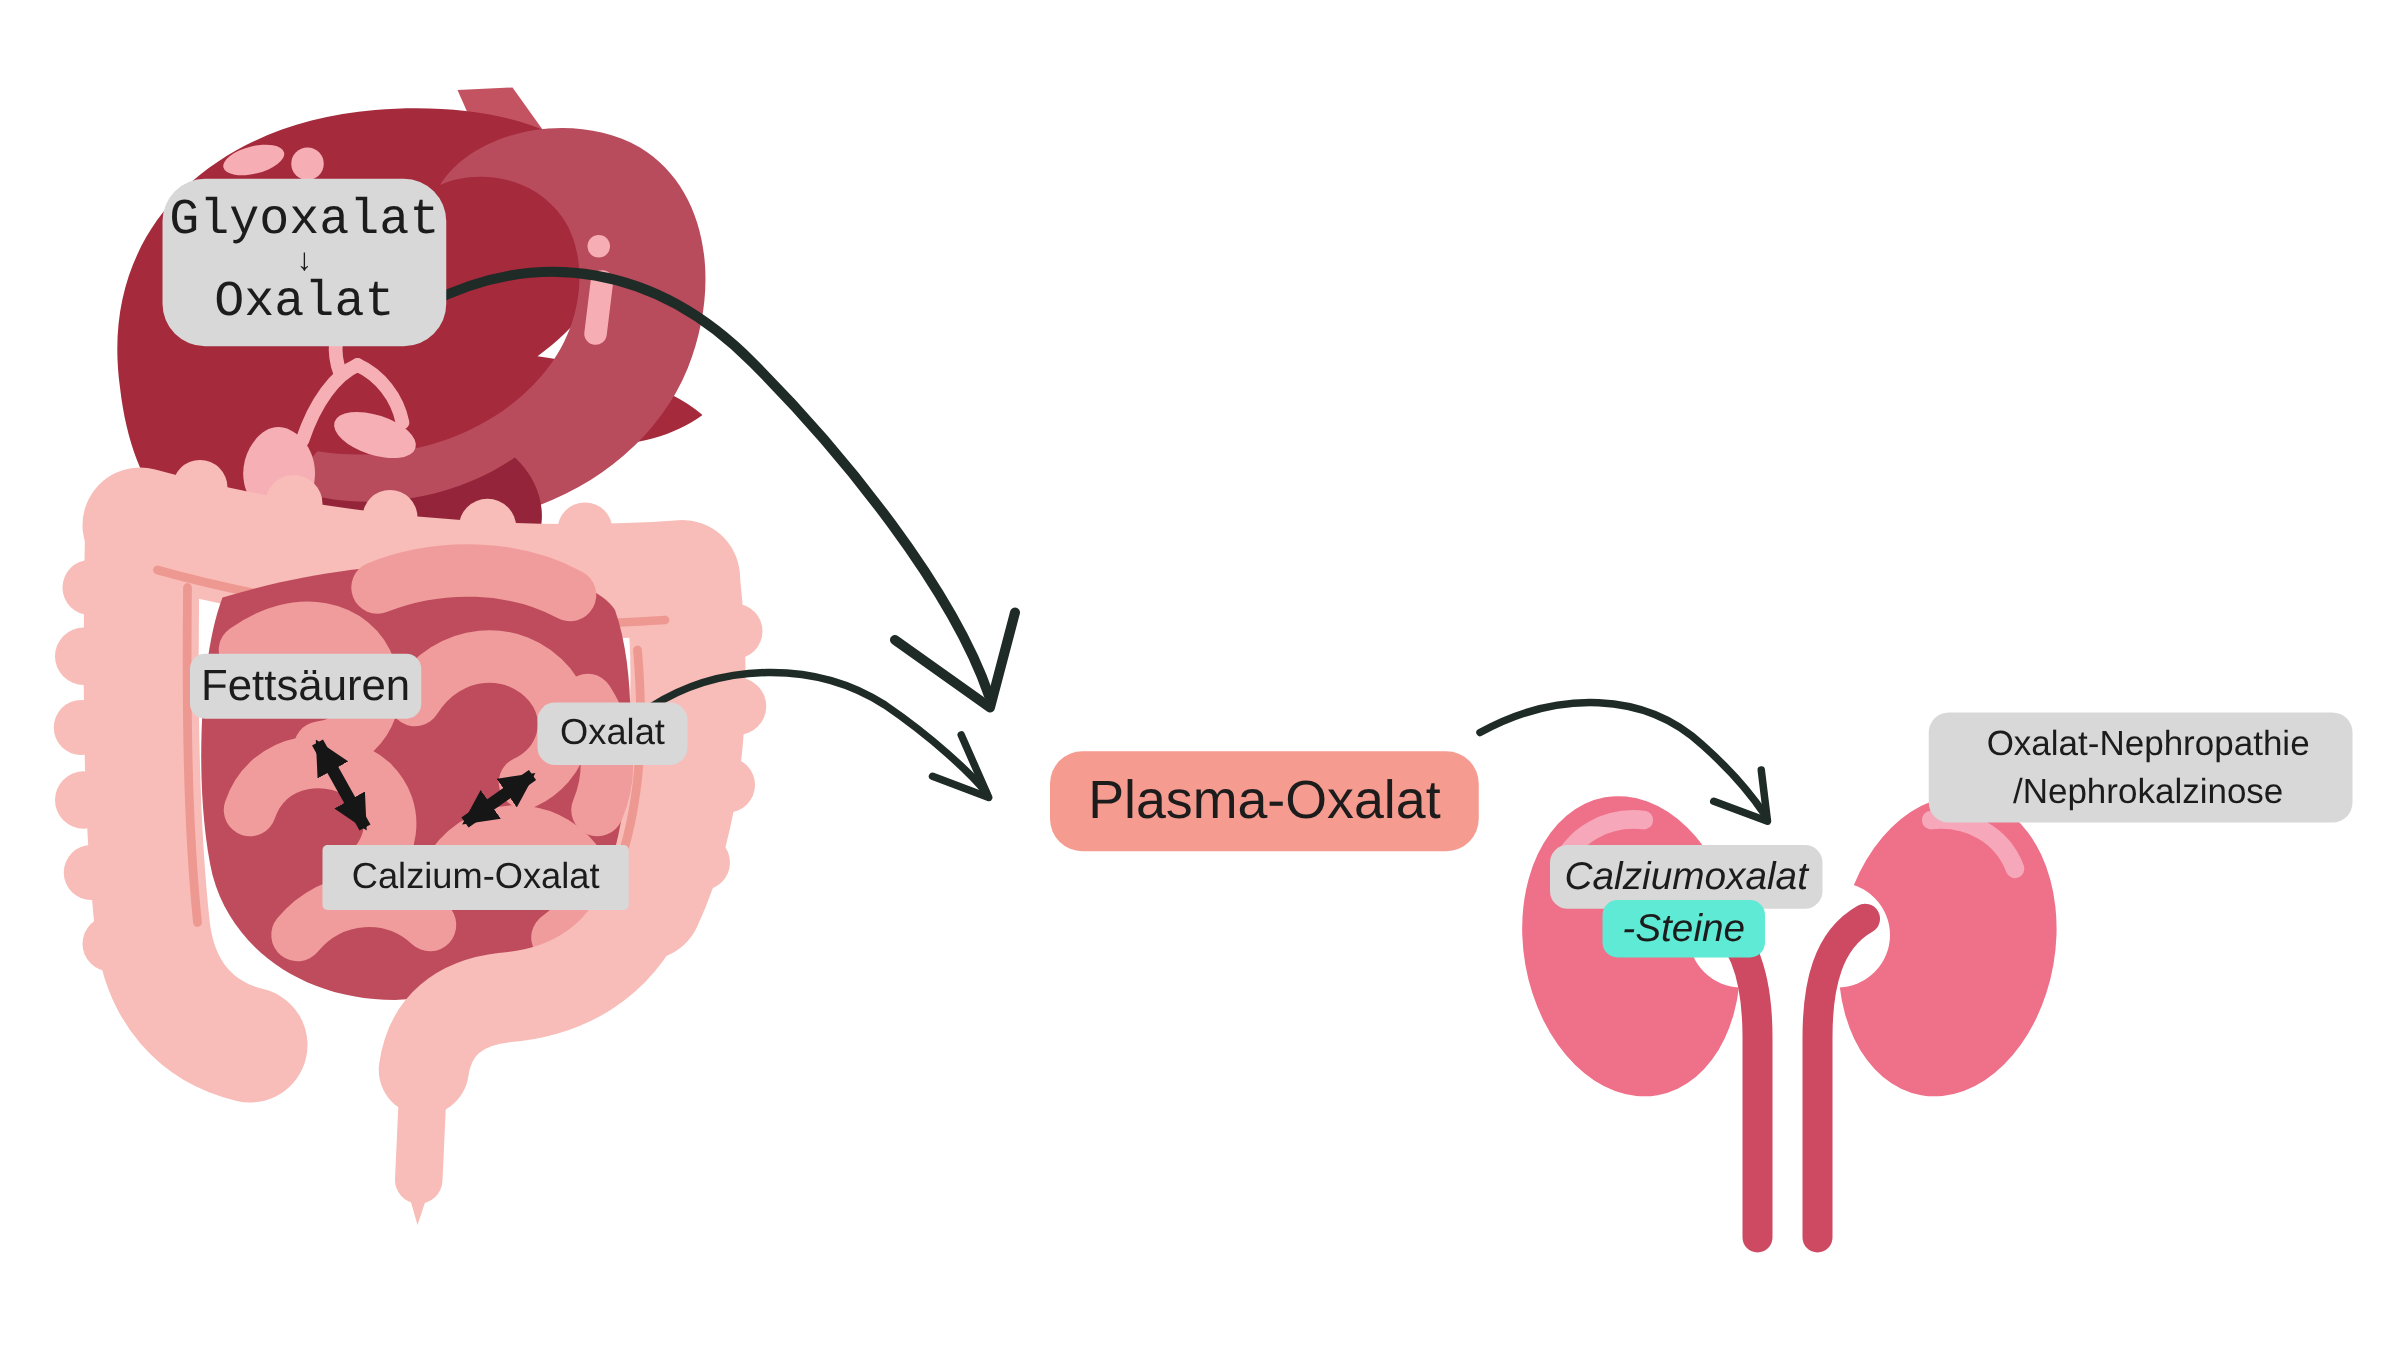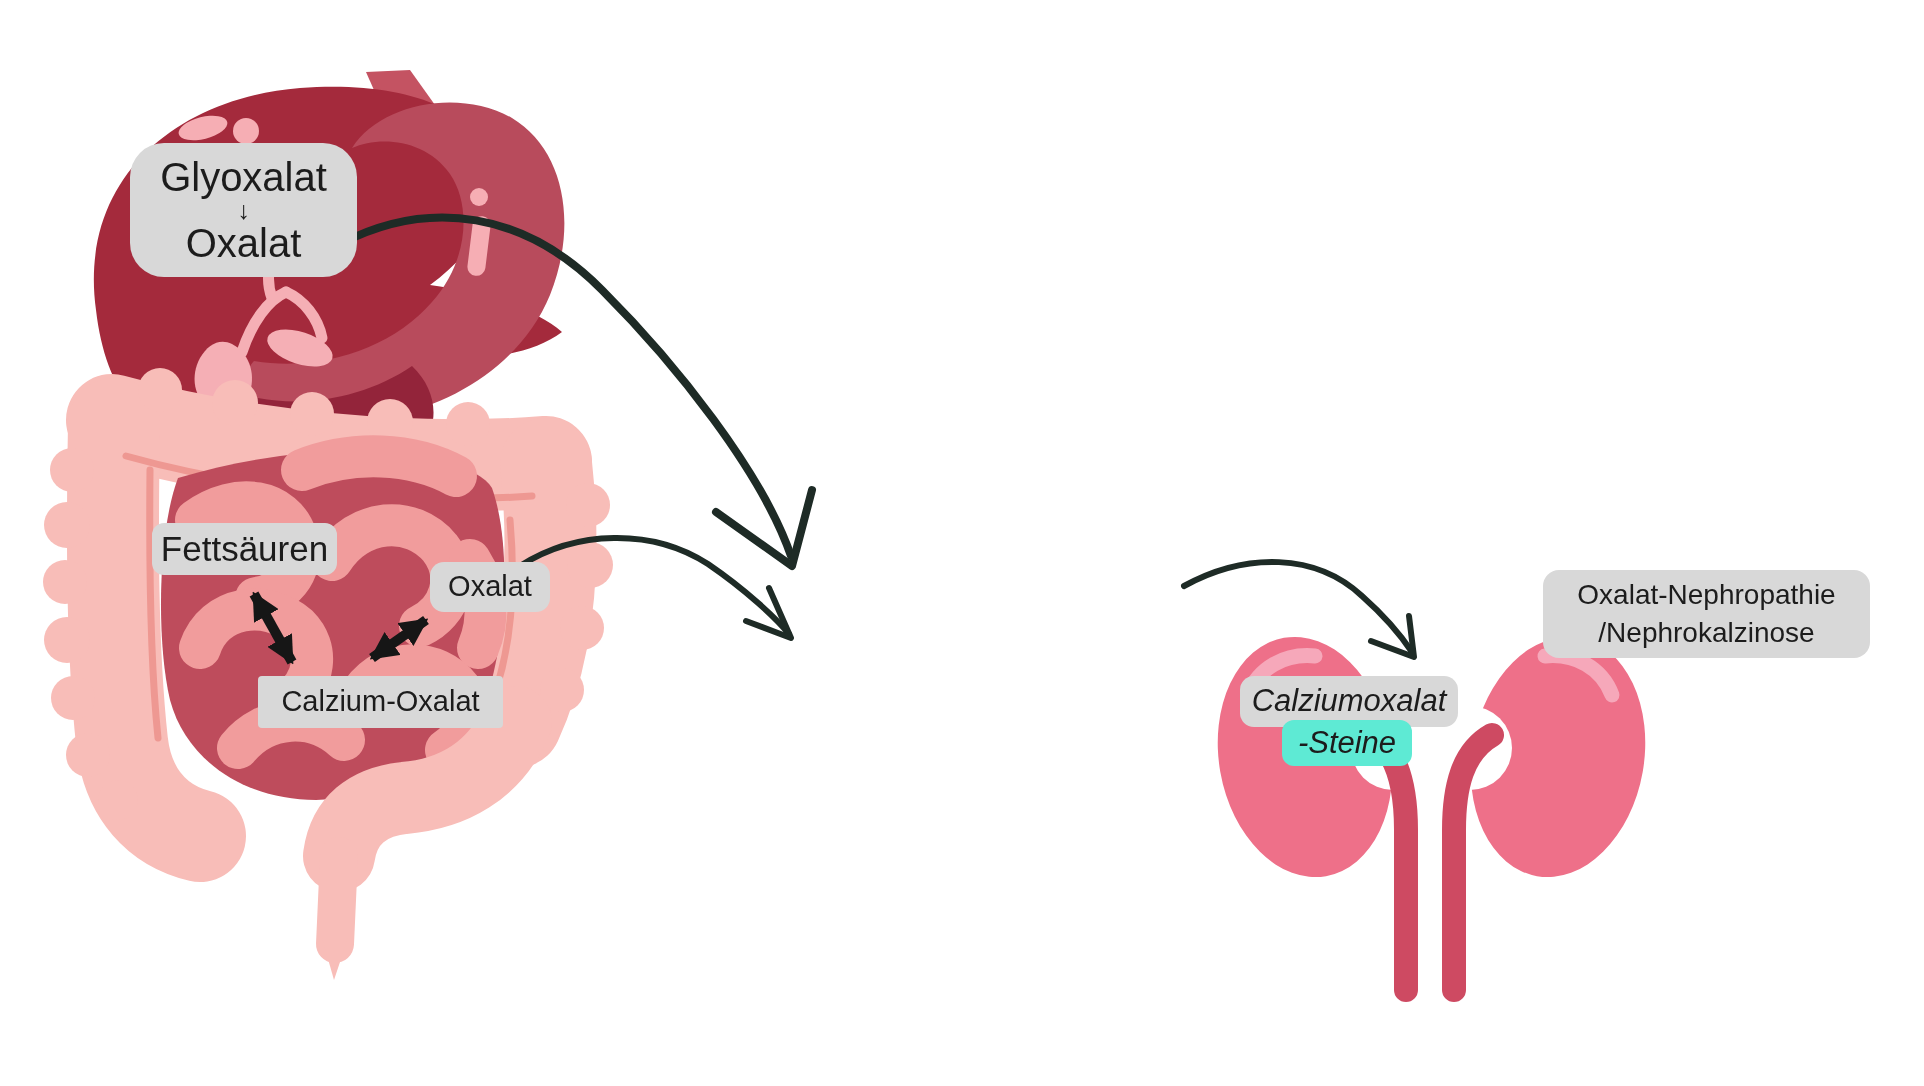--- a/index.html
+++ b/index.html
@@ -7,34 +7,34 @@
     position:relative;width:1924px;height:1086px;background:#ffffff;overflow:hidden;
     font-family:"Liberation Sans","DejaVu Sans",sans-serif;color:#1c1c1c;
   }
   .stage svg{position:absolute;left:0;top:0;}
   .label{
     position:absolute;background:#d8d8d8;color:#1c1c1c;
     display:flex;align-items:center;justify-content:center;text-align:center;
     z-index:2;line-height:1.1;
   }
   .label-liver{left:130px;top:143px;width:227px;height:134px;border-radius:34px;
-    flex-direction:column;font-size:40px;}
+    flex-direction:column;font-size:40px;font-family:Liberation Mono, monospace;}
   .label-liver .dn-arrow{font-size:25px;line-height:0.9;}
   .label-fett{left:152px;top:523px;width:185px;height:52px;border-radius:12px;font-size:35px;}
   .label-oxalat{left:430px;top:562px;width:120px;height:50px;border-radius:14px;font-size:29px;}
   .label-calzium{left:258px;top:676px;width:245px;height:52px;border-radius:4px;font-size:29px;}
   .label-plasma{left:840px;top:601px;width:343px;height:80px;border-radius:26px;
     font-size:43px;background:#f59b90;}
   .label-steine{left:1240px;top:676px;width:230px;background:none;display:block;text-align:left;font-style:italic;}
   .label-steine .l1{display:flex;align-items:center;justify-content:center;width:218px;height:51px;
     background:#d8d8d8;border-radius:14px;font-size:31px;}
   .label-steine .l2{display:flex;align-items:center;justify-content:center;width:130px;height:46px;
     margin-left:42px;margin-top:-7px;background:#5eead4;border-radius:12px;font-size:31px;}
   .label-nephro{left:1543px;top:570px;width:327px;height:88px;border-radius:16px;
-    flex-direction:column;font-size:28px;line-height:1.35;}
+    flex-direction:column;font-size:28px;line-height:1.35;padding-left:12px;}
   .label-urin{left:1315px;top:978px;width:227px;height:60px;border-radius:18px;font-size:37px;}
 </style>
 </head>
 <body>
 
 <div class="stage">
 
   <svg width="1924" height="1086" viewBox="0 0 1924 1086">
     <defs>
       <marker id="tri" viewBox="0 0 10 10" refX="9" refY="5" markerWidth="2.8" markerHeight="2.8" orient="auto-start-reverse">
@@ -171,20 +171,23 @@
   </div>
 
   <div class="label label-oxalat">
     <span>Oxalat</span>
   </div>
 
   <div class="label label-calzium">
     <span>Calzium-Oxalat</span>
   </div>
 
+  <div class="label label-plasma">
+    <span>Plasma-Oxalat</span>
+  </div>
 
   <div class="label label-steine">
     <div class="l1">Calziumoxalat</div>
     <div class="l2">-Steine</div>
   </div>
 
   <div class="label label-nephro">
     <span>Oxalat-Nephropathie</span>
     <span>/Nephrokalzinose</span>
   </div>

